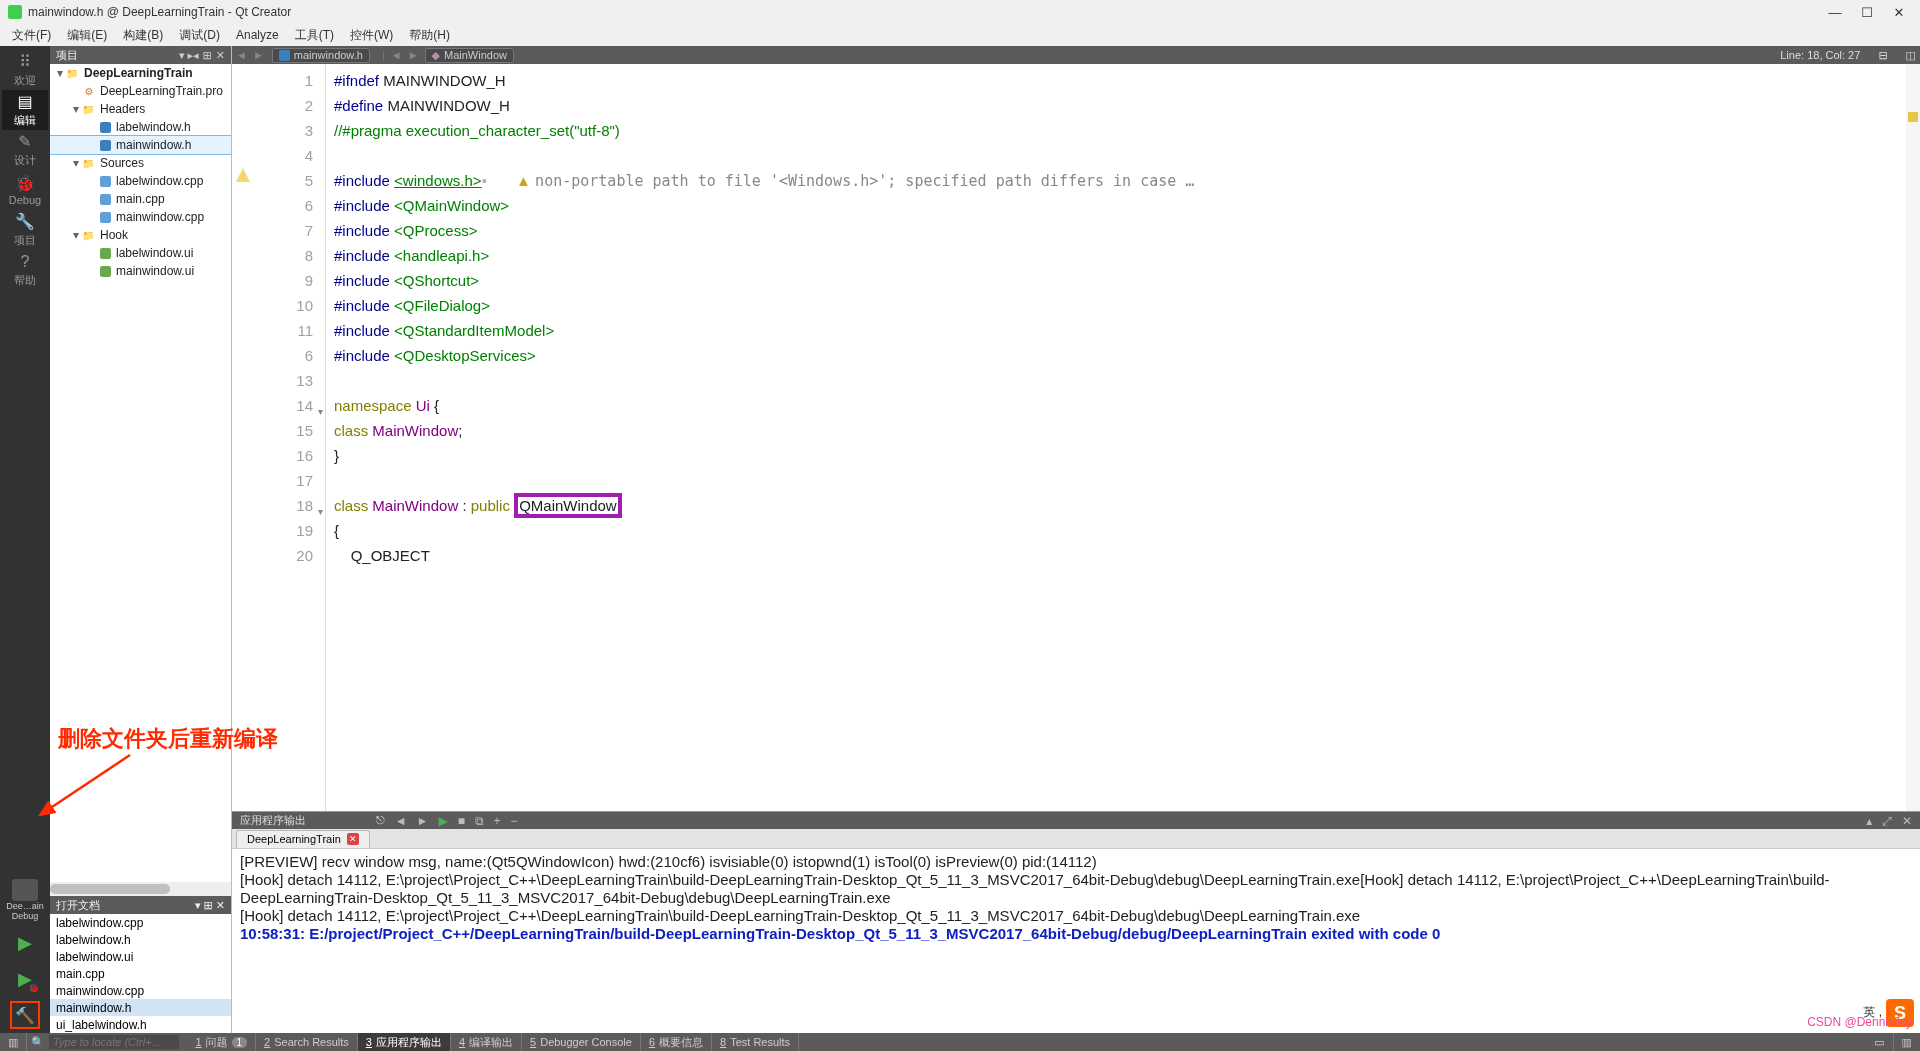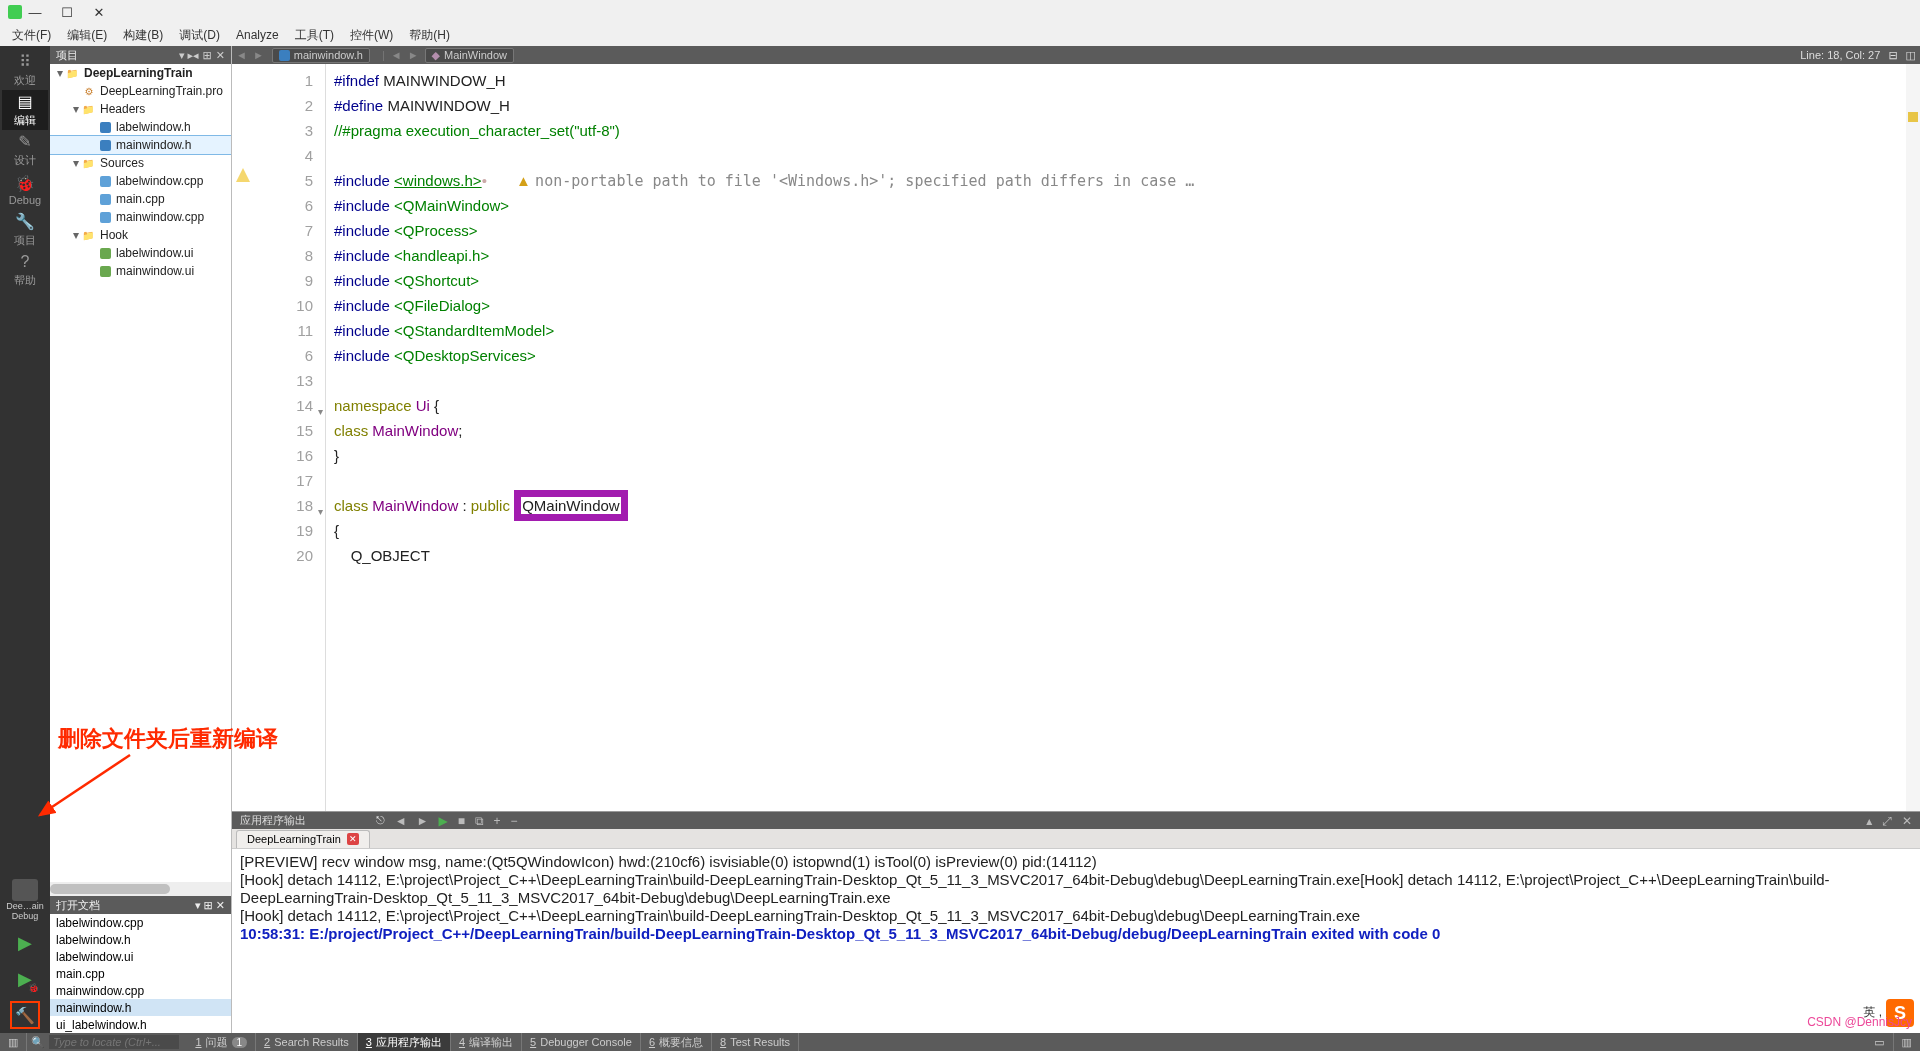--- a/index.html
+++ b/index.html
@@ -36,37 +36,37 @@
 .hscroll .thumb { position:absolute; left:0; top:2px; height:10px; width:120px; background:#c0c0c0; border-radius:5px; }
 .open-docs-hdr { height:18px; background:#5b5b5b; color:#eee; display:flex; align-items:center; padding:0 6px; font-size:11px; justify-content:space-between; }
 .open-docs { font-size:12px; }
 .doc-item { height:17px; display:flex; align-items:center; padding:0 6px; cursor:pointer; }
 .doc-item.sel { background:#d0e4f5; }
 .editor-area { flex:1; display:flex; flex-direction:column; min-width:0; }
 .editor-top { height:18px; background:#5b5b5b; display:flex; align-items:center; padding:0 4px; color:#ccc; font-size:11px; overflow:hidden; }
 .top-sep { color:#777; margin:0 6px; }
 .top-badge { background:#4a4a4a; border:1px solid #777; border-radius:2px; padding:0 6px; margin-right:6px; display:inline-flex; align-items:center; height:15px; }
 .top-badge .fic { width:11px; height:11px; margin-right:4px; }
-.top-tools { margin-left:auto; display:flex; gap:8px; align-items:center; color:#ddd; font-size:11px; }
+.top-tools { margin-left:auto; display:flex; gap:18px; align-items:center; color:#ddd; font-size:11px; }
 .code-wrap { flex:1; display:flex; overflow:hidden; background:#fff; position:relative; }
 .gutter { width:72px; background:#fff; border-right:1px solid #ddd; font-family:Consolas,monospace; font-size:15px; color:#a0a0a0; text-align:right; padding-right:12px; line-height:25px; padding-top:4px; position:relative; }
 .gutter .ln { position:relative; height:25px; }
 .gutter .fold { position:absolute; right:-10px; top:6px; color:#888; font-size:10px; }
 .issue-col { width:22px; background:#fff; }
 .code { flex:1; font-family:Consolas,monospace; font-size:15px; line-height:25px; padding:4px 0 0 8px; white-space:pre; color:#222; overflow:hidden; }
 .code .line { height:25px; position:relative; }
 .k-pre { color:#00008b; }
 .k-olive { color:#808000; }
 .k-type { color:#800080; }
 .k-cmt { color:#008000; }
 .k-inc { color:#008000; text-decoration:underline; }
 .k-incn { color:#008000; }
 .warn-inline { color:#888; font-family:Consolas,monospace;text-align:right; }
 .warn-tri { color:#d4a017; }
-.cursor-box { border:7px solid #a21caf; padding:0 1px; }
+.cursor-box { border:4px solid #a21caf; padding:0 1px; }
 .mini-strip { position:absolute; right:0; top:0; width:14px; height:100%; background:#f5f5f5; }
 .mini-mark { position:absolute; right:2px; width:10px; height:10px; background:#e8c547; }
 .output-panel { height:222px; border-top:1px solid #999; display:flex; flex-direction:column; }
 .out-hdr { height:17px; background:#5b5b5b; color:#ddd; display:flex; align-items:center; padding:0 8px; font-size:11px; gap:10px; }
 .out-hdr .spacer { flex:1; }
 .out-hdr .ctrl { cursor:pointer; color:#bbb; font-size:12px; }
 .out-tab-row { height:20px; background:#e5e3e1; display:flex; align-items:center; border-bottom:1px solid #ccc; }
 .out-tab { padding:0 10px; height:18px; display:flex; align-items:center; font-size:11px; background:#f0eeec; border:1px solid #bbb; border-bottom:none; margin-left:4px; border-radius:3px 3px 0 0; }
 .out-tab .x { margin-left:6px; width:12px; height:12px; background:#d44; color:#fff; border-radius:2px; display:flex; align-items:center; justify-content:center; font-size:9px; cursor:pointer; }
 .out-body { flex:1; overflow:auto; padding:4px 8px; font-family:Consolas,monospace; font-size:15px; line-height:18px; color:#222; white-space:pre-wrap; }
@@ -86,20 +86,21 @@
 .fic-h { width:11px; height:11px; background:#3b7fbf; border-radius:2px; display:inline-block; }
 .fic-cpp { width:11px; height:11px; background:#5ea1d8; border-radius:2px; display:inline-block; }
 .fic-ui { width:11px; height:11px; background:#6aa84f; border-radius:2px; display:inline-block; }
 .fic-fld { color:#c97f2d; }
 </style>
 </head>
 <body>
 
 <div class="title-bar">
   <div class="qt-icon"></div>
+  <div class="title-text">mainwindow.h @ DeepLearningTrain - Qt Creator</div>
   <div class="win-btns">
     <div class="win-btn">—</div>
     <div class="win-btn">☐</div>
     <div class="win-btn">✕</div>
   </div>
 </div>
 
 <div class="menu-bar" id="menu-bar">
     <div class="menu-item">文件(F)</div>
     <div class="menu-item">编辑(E)</div>

